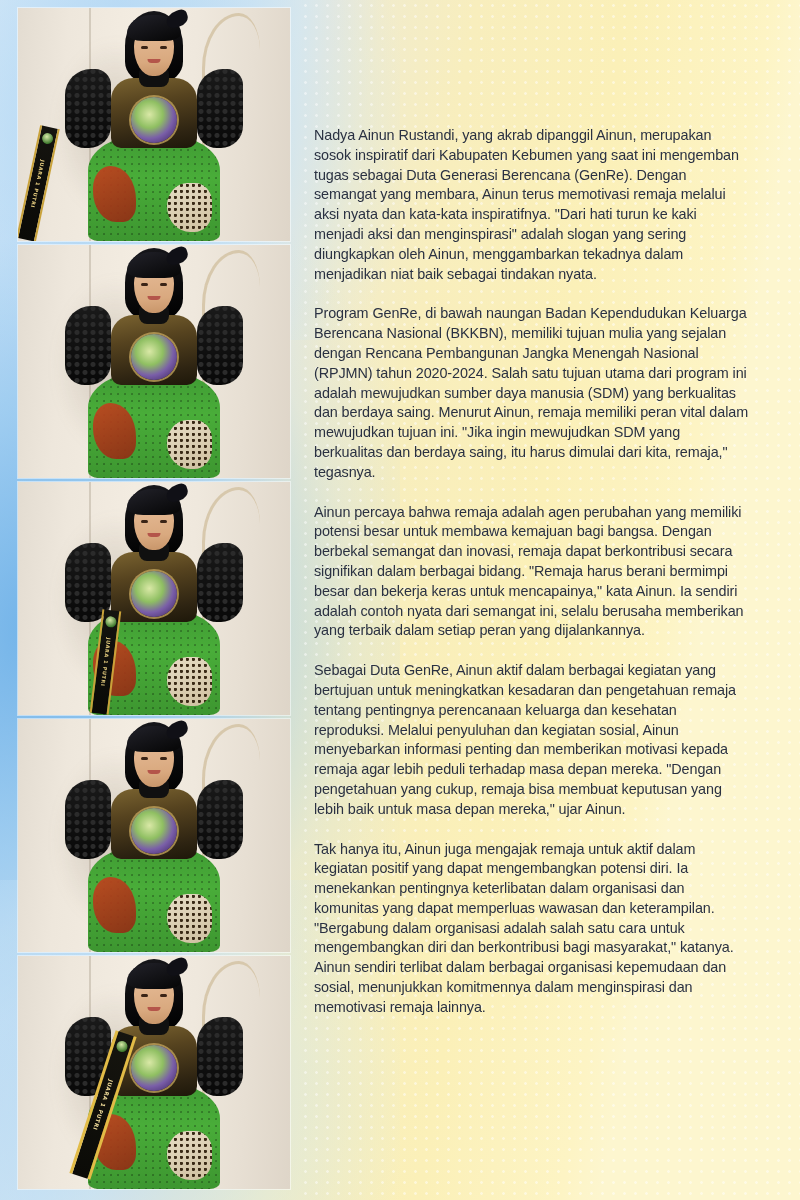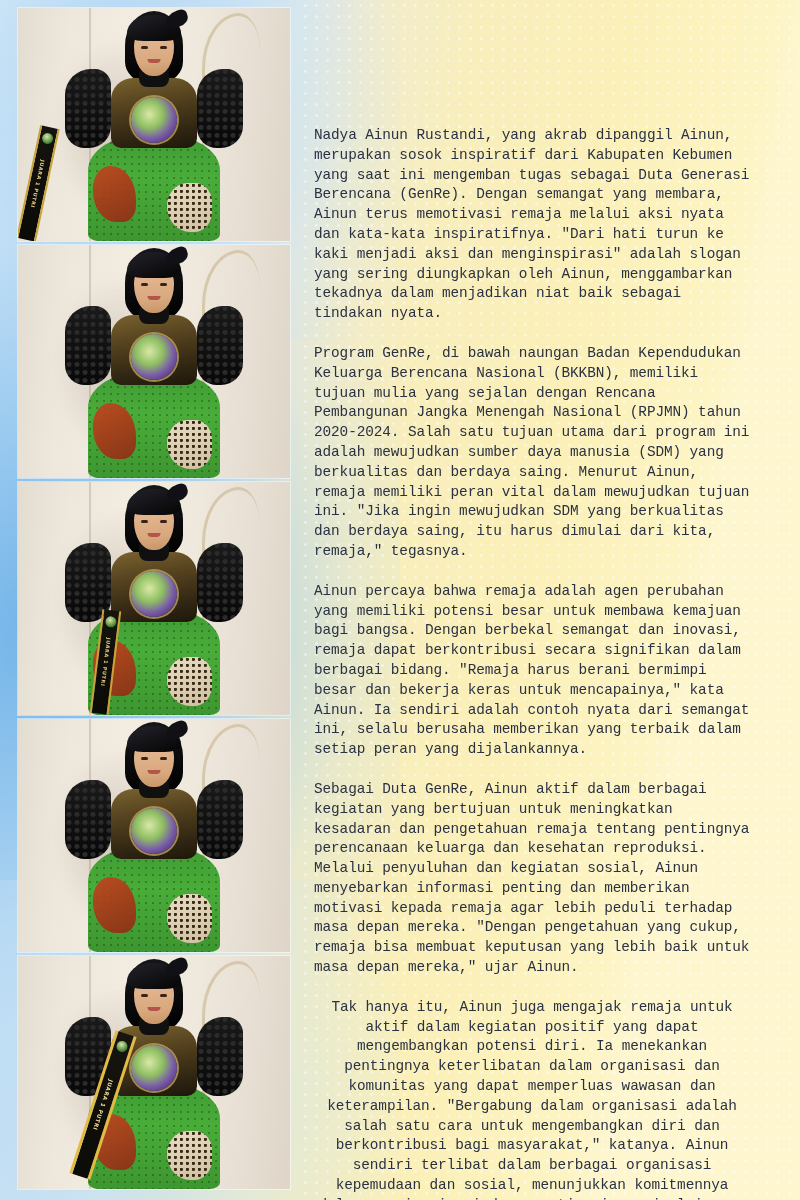--- a/index.html
+++ b/index.html
@@ -383,28 +383,28 @@
   
   .article {
     position: absolute;
     left: 314px;
     top: 126px;
     width: 436px;
   }
   .article p {
     margin: 0 0 20px 0;
     color: #2a3142;
-    font-family: Liberation Mono, monospace;
+    font-family: Liberation Sans, sans-serif;
     font-size: 14.4px;
     line-height: 19.8px;
     letter-spacing: -0.1px;
     font-weight: 500;
     text-align: left;
   }
-  .article p:last-child { margin-bottom: 0; text-align: center; }
+  .article p:last-child { margin-bottom: 0; }
 </style>
 </head>
 <body>
 
 <div id="poster">
 
   <div class="bg-blue-top"></div>
   <div class="bg-blue-glow"></div>
   <div class="bg-blue-bottom"></div>
   <div class="bg-dots"></div>

